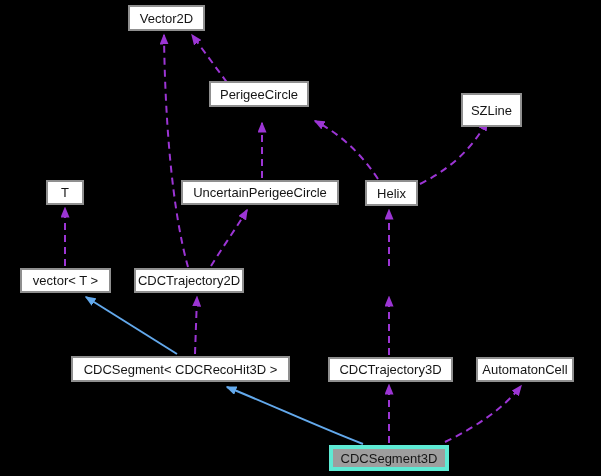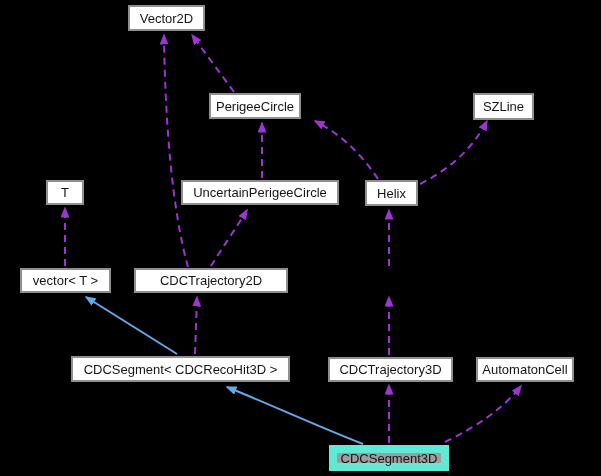--- a/index.html
+++ b/index.html
@@ -21,21 +21,21 @@
     color:#151515;
     font-size:13px;
     display:flex;
     align-items:center;
     justify-content:center;
     white-space:nowrap;
     cursor:pointer;
   }
   .node.highlight{
     background:#9e9e9e;
-    border:8px solid #5eead4;
+    border:4px solid #5eead4;
   }
   .edge-usage{
     stroke:#9c35d4;
     stroke-width:2;
     fill:none;
     stroke-dasharray:7 5;
   }
   .edge-inherit{
     stroke:#63a9ec;
     stroke-width:2;
@@ -69,33 +69,33 @@
     <path class="edge-usage" d="M373,355 L373,297" marker-end="url(#arrow-purple)"></path>
     <path class="edge-usage" d="M373,443 L373,385" marker-end="url(#arrow-purple)"></path>
     <path class="edge-usage" d="M429,442 C460,427 488,408 505,386" marker-end="url(#arrow-purple)"></path>
 
     <path class="edge-inherit" d="M161,354 L70,297" marker-end="url(#arrow-blue)"></path>
     <path class="edge-inherit" d="M347,444 C303,427 253,404 211,387" marker-end="url(#arrow-blue)"></path>
   </svg>
 
   <div class="node" style="left:112px;top:5px;width:77px;height:26px">Vector2D</div>
 
-  <div class="node" style="left:193px;top:93px;width:92px;height:26px">PerigeeCircle</div>
+  <div class="node" style="left:193px;top:81px;width:100px;height:26px">PerigeeCircle</div>
 
-  <div class="node" style="left:457px;top:93px;width:61px;height:27px">SZLine</div>
+  <div class="node" style="left:445px;top:93px;width:61px;height:34px">SZLine</div>
 
   <div class="node" style="left:30px;top:180px;width:38px;height:25px">T</div>
 
   <div class="node" style="left:349px;top:180px;width:53px;height:26px">Helix</div>
 
   <div class="node" style="left:165px;top:180px;width:158px;height:25px">UncertainPerigeeCircle</div>
 
   <div class="node" style="left:4px;top:268px;width:91px;height:25px">vector&lt; T &gt;</div>
 
-  <div class="node" style="left:118px;top:268px;width:154px;height:25px">CDCTrajectory2D</div>
+  <div class="node" style="left:118px;top:268px;width:110px;height:25px">CDCTrajectory2D</div>
 
 
   <div class="node" style="left:55px;top:356px;width:219px;height:26px">CDCSegment&lt; CDCRecoHit3D &gt;</div>
 
   <div class="node" style="left:312px;top:357px;width:125px;height:25px">CDCTrajectory3D</div>
 
   <div class="node" style="left:460px;top:357px;width:98px;height:25px">AutomatonCell</div>
 
   <div class="node highlight" style="left:313px;top:445px;width:120px;height:26px">CDCSegment3D</div>
 

